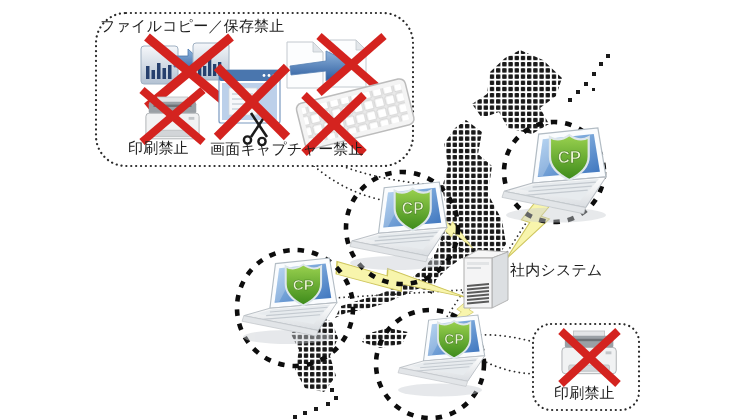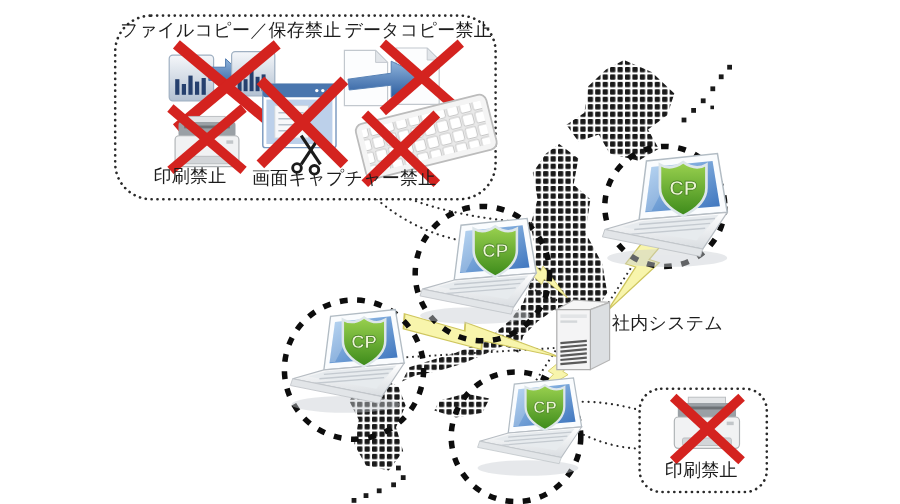--- a/index.html
+++ b/index.html
@@ -232,19 +232,18 @@
 
   <rect x="533" y="324" width="106" height="86" rx="18" fill="#ffffff" stroke="#2a2a2a" stroke-width="2.2" stroke-dasharray="0.1 4.8" stroke-linecap="round"></rect>
   <use href="#printer" transform="translate(560,331) scale(0.97)"></use>
   <g stroke="#d4231f" stroke-width="8">
     <line x1="561" y1="331" x2="618" y2="384"></line>
         <line x1="618" y1="331" x2="561" y2="384"></line>
   </g>
 </svg>
 
 <div class="lbl" style="left:100px;top:17px">ファイルコピー／保存禁止</div>
-<div class="lbl" style="left:287px;top:17px">データコピー禁止</div>
 <div class="lbl" style="left:128px;top:139px">印刷禁止</div>
 <div class="lbl" style="left:510px;top:261px">社内システム</div>
 <div class="lbl" style="left:210px;top:140px">画面キャプチャー禁止</div>
 <div class="lbl" style="left:554px;top:384px">印刷禁止</div>
 
 </div>
 
 </body></html>

